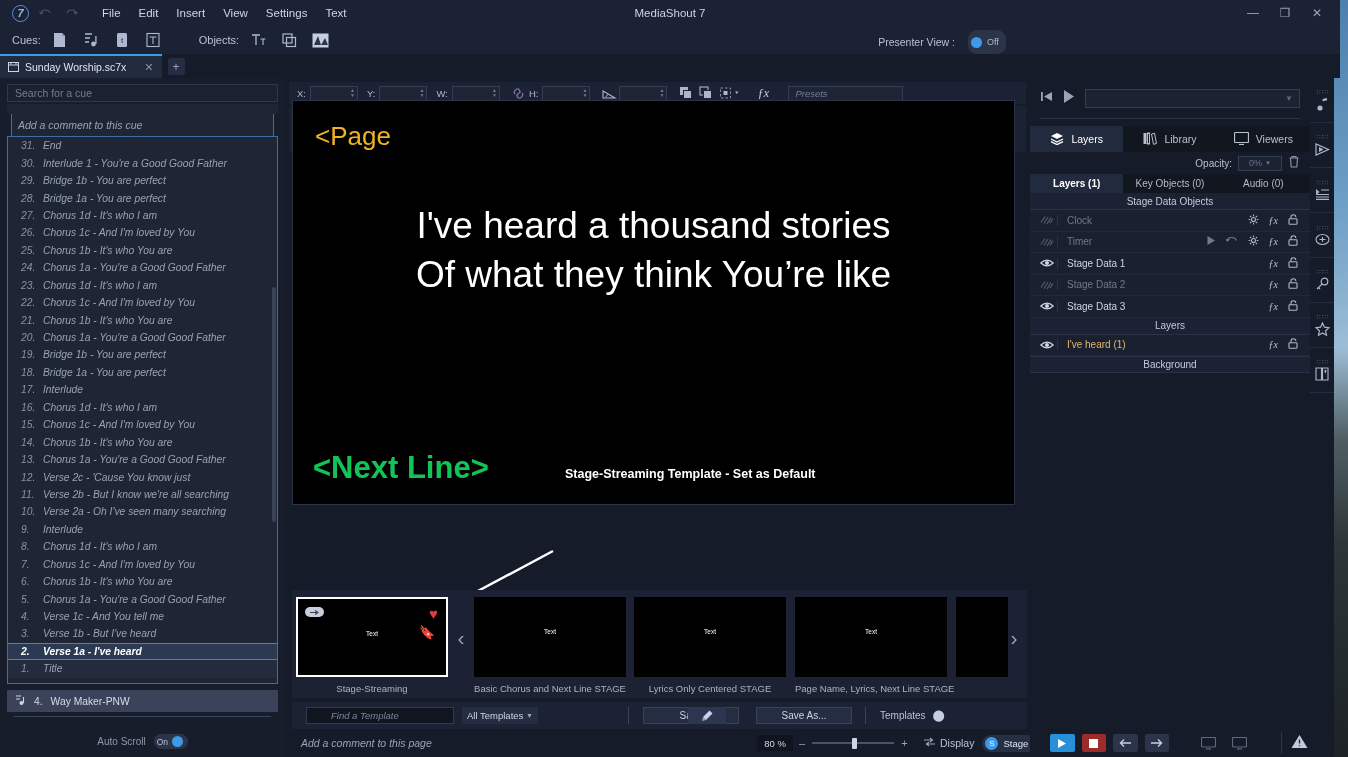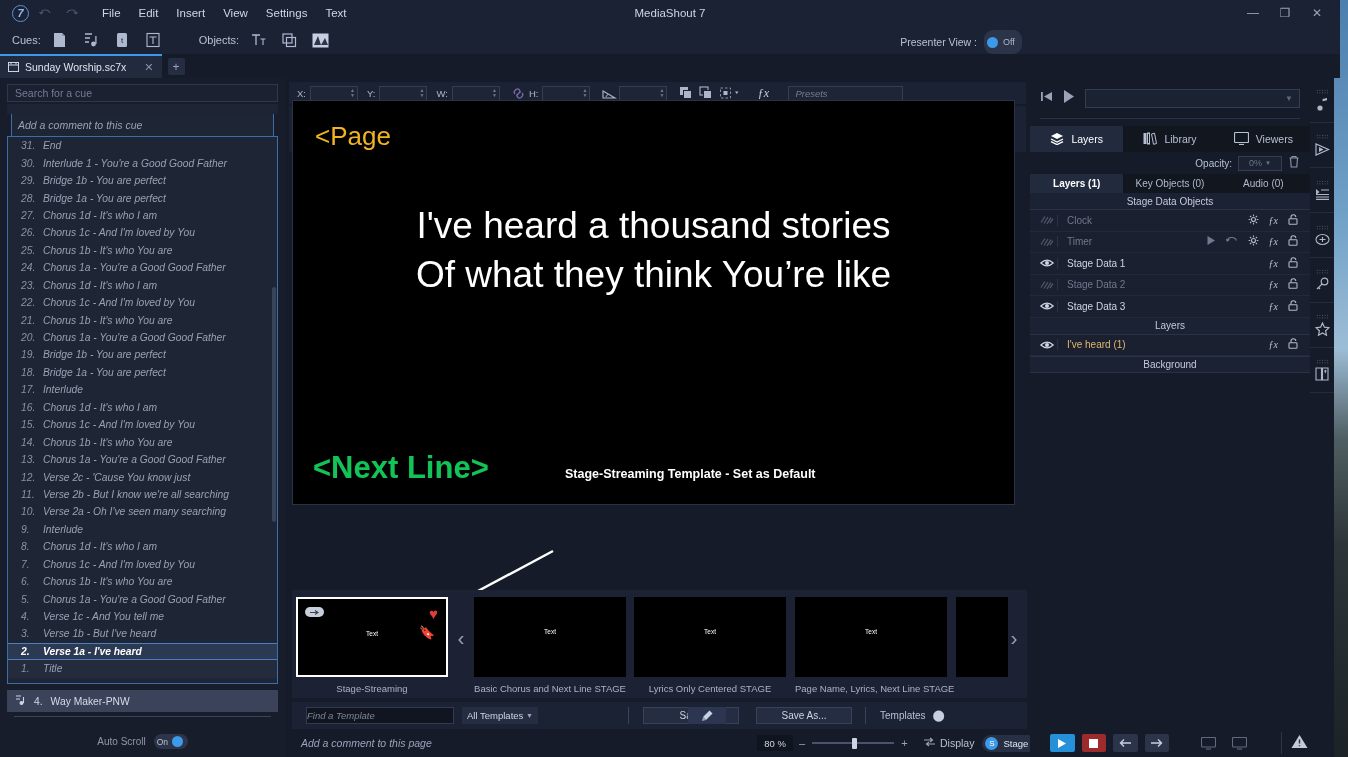--- a/index.html
+++ b/index.html
@@ -50,21 +50,21 @@
     position: absolute; left: 0; top: 26px; width: 1340px; height: 28px;
     background: #1b2234; display: flex; align-items: center;
   }
   .cuebar .lbl { font-size: 11px; color: #b9c1d2; margin-left: 12px; margin-right: 8px; }
   .icobtn {
     width: 22px; height: 20px; margin-right: 9px;
     display: flex; align-items: center; justify-content: center;
   }
   .icobtn svg { display:block; }
   .presview {
-    position: absolute; right: 318px; top: 4px; display:flex; align-items:center; gap:7px;
+    position: absolute; right: 334px; top: 4px; display:flex; align-items:center; gap:13px;
   }
   .presview .pv-lbl { font-size: 10.5px; color:#b9c1d2; }
   .toggle {
     width: 38px; height: 16px; border-radius: 9px; background:#2b3449;
     display:flex; align-items:center; padding: 12px 3px; position: relative;
   }
   .toggle .knob { width: 11px; height: 11px; border-radius:50%; background:#3d9ae8; }
   .toggle .tg-txt { font-size: 9px; color:#aeb7c9; margin-left: 5px; }
 
   
@@ -208,21 +208,21 @@
   .tpl-pill { position:absolute; left:7px; top:8px; width:19px; height:10px; border-radius:6px;
               background:#c9cfda; display:flex; align-items:center; justify-content:center;}
   .tpl-arrow { position:absolute; top: 36px; color:#9aa3b8; font-size:21px; width:18px;
                display:flex; align-items:center; justify-content:center; }
 
   .tplbar {
     position:absolute; left: 292px; top: 702px; width: 735px; height: 27px;
     background:#1b2233; display:flex; align-items:center;
   }
   .findtpl { margin-left: 14px; width:148px; height:17px; background:#10151f;
-             border:1px solid #303a50; display:flex; align-items:center; padding-left:0;}
+             border:1px solid #303a50; display:flex; align-items:center; padding-left:24px;}
   .findtpl span{ font-size:9.5px; color:#7d url; color:#7d8699; font-style:italic;}
   .tplsel { margin-left: 8px; width: 76px; height:17px; background:#242d42;
             display:flex; align-items:center; justify-content:space-between; padding: 0 5px;}
   .tplsel span { font-size:9.5px; color:#cdd5e4; }
   .brushbtn { position:absolute; left: 396px; width:38px; height:17px; background:#2c3650;
               display:flex; align-items:center; justify-content:center; color:#c9d2e2; font-size:10px;}
   .vdiv { width:1px; height:17px; background:#39425a; }
   .bigbtn { width: 96px; height:17px; background:#242d42; border:1px solid #39425a;
             display:flex; align-items:center; justify-content:center; font-size:10px; color:#cdd5e4;}
   .tplmenu { display:flex; align-items:center; gap:7px; font-size:10px; color:#b7c0d2;}

